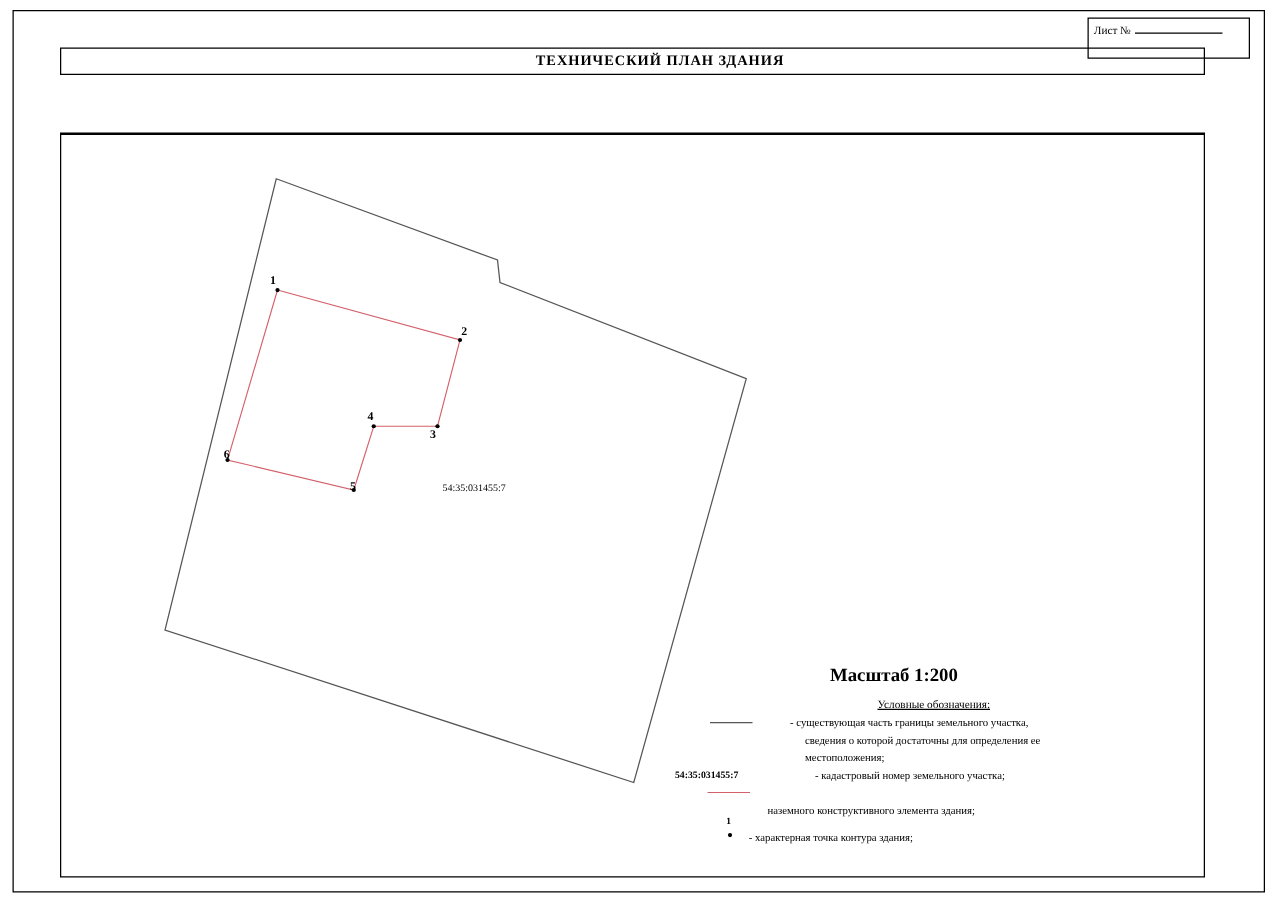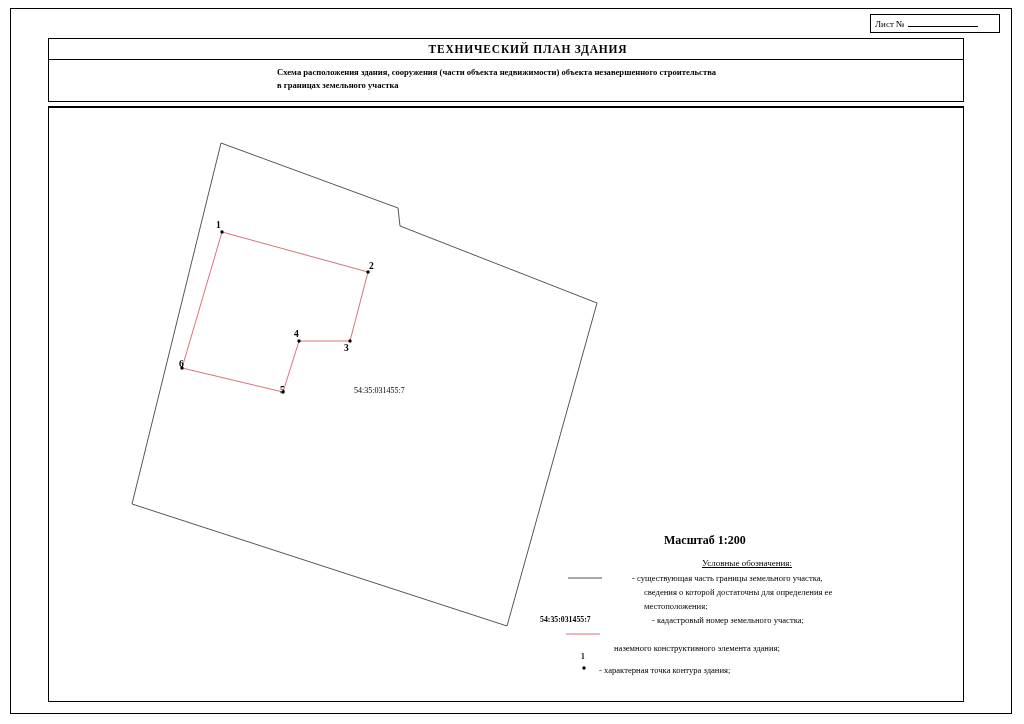--- a/index.html
+++ b/index.html
@@ -30,21 +30,21 @@
     height: 706px;
     border: 1px solid #000;
     box-sizing: border-box;
   }
   
   .sheet-no {
     position: absolute;
     left: 870px;
     top: 14px;
     width: 130px;
-    height: 19px;
+    height: 33px;
     border: 1px solid #000;
     box-sizing: border-box;
     font-size: 9px;
     padding: 4px 5px 0 4px;
     white-space: nowrap;
   }
   .sheet-no .label { font-size: 9px; }
   .sheet-no .rule {
     display: inline-block;
     border-bottom: 1px solid #000;
@@ -117,21 +117,21 @@
   }
   .cad-label {
     position: absolute;
     font-size: 8px;
     color: #000;
   }
   .scale-label {
     position: absolute;
     left: 664px;
     top: 533px;
-    font-size: 12px;
+    font-size: 15px;
     font-weight: bold;
   }
   .legend-title {
     position: absolute;
     left: 702px;
     top: 558px;
     font-size: 9px;
     text-decoration: underline;
   }
   .legend-text {
@@ -158,24 +158,20 @@
   <div class="outer-frame"></div>
 
   <div class="sheet-no">
     <span class="label">Лист №</span><span class="rule"></span>
   </div>
 
   <div class="title-band">
     <span class="t">ТЕХНИЧЕСКИЙ ПЛАН ЗДАНИЯ</span>
   </div>
 
-  <div class="subtitle-band">
-    <div class="s">Схема расположения здания, сооружения (части объекта недвижимости) объекта незавершенного строительства</div>
-    <div class="s">в границах земельного участка</div>
-  </div>
 
   <div class="draw-frame"></div>
 
   <svg class="drawing" viewBox="0 0 1024 724">
 
     <polygon points="221,143 398,208 400,226 597,303 507,626 132,504" fill="none" stroke="#555555" stroke-width="1"></polygon>
 
     <polyline points="222,232 368,272 350,341 299,341 283,392 182,368 222,232" fill="none" stroke="#d4606a" stroke-width="0.9"></polyline>
 
     <circle cx="222" cy="232" r="1.7" fill="#000"></circle>

